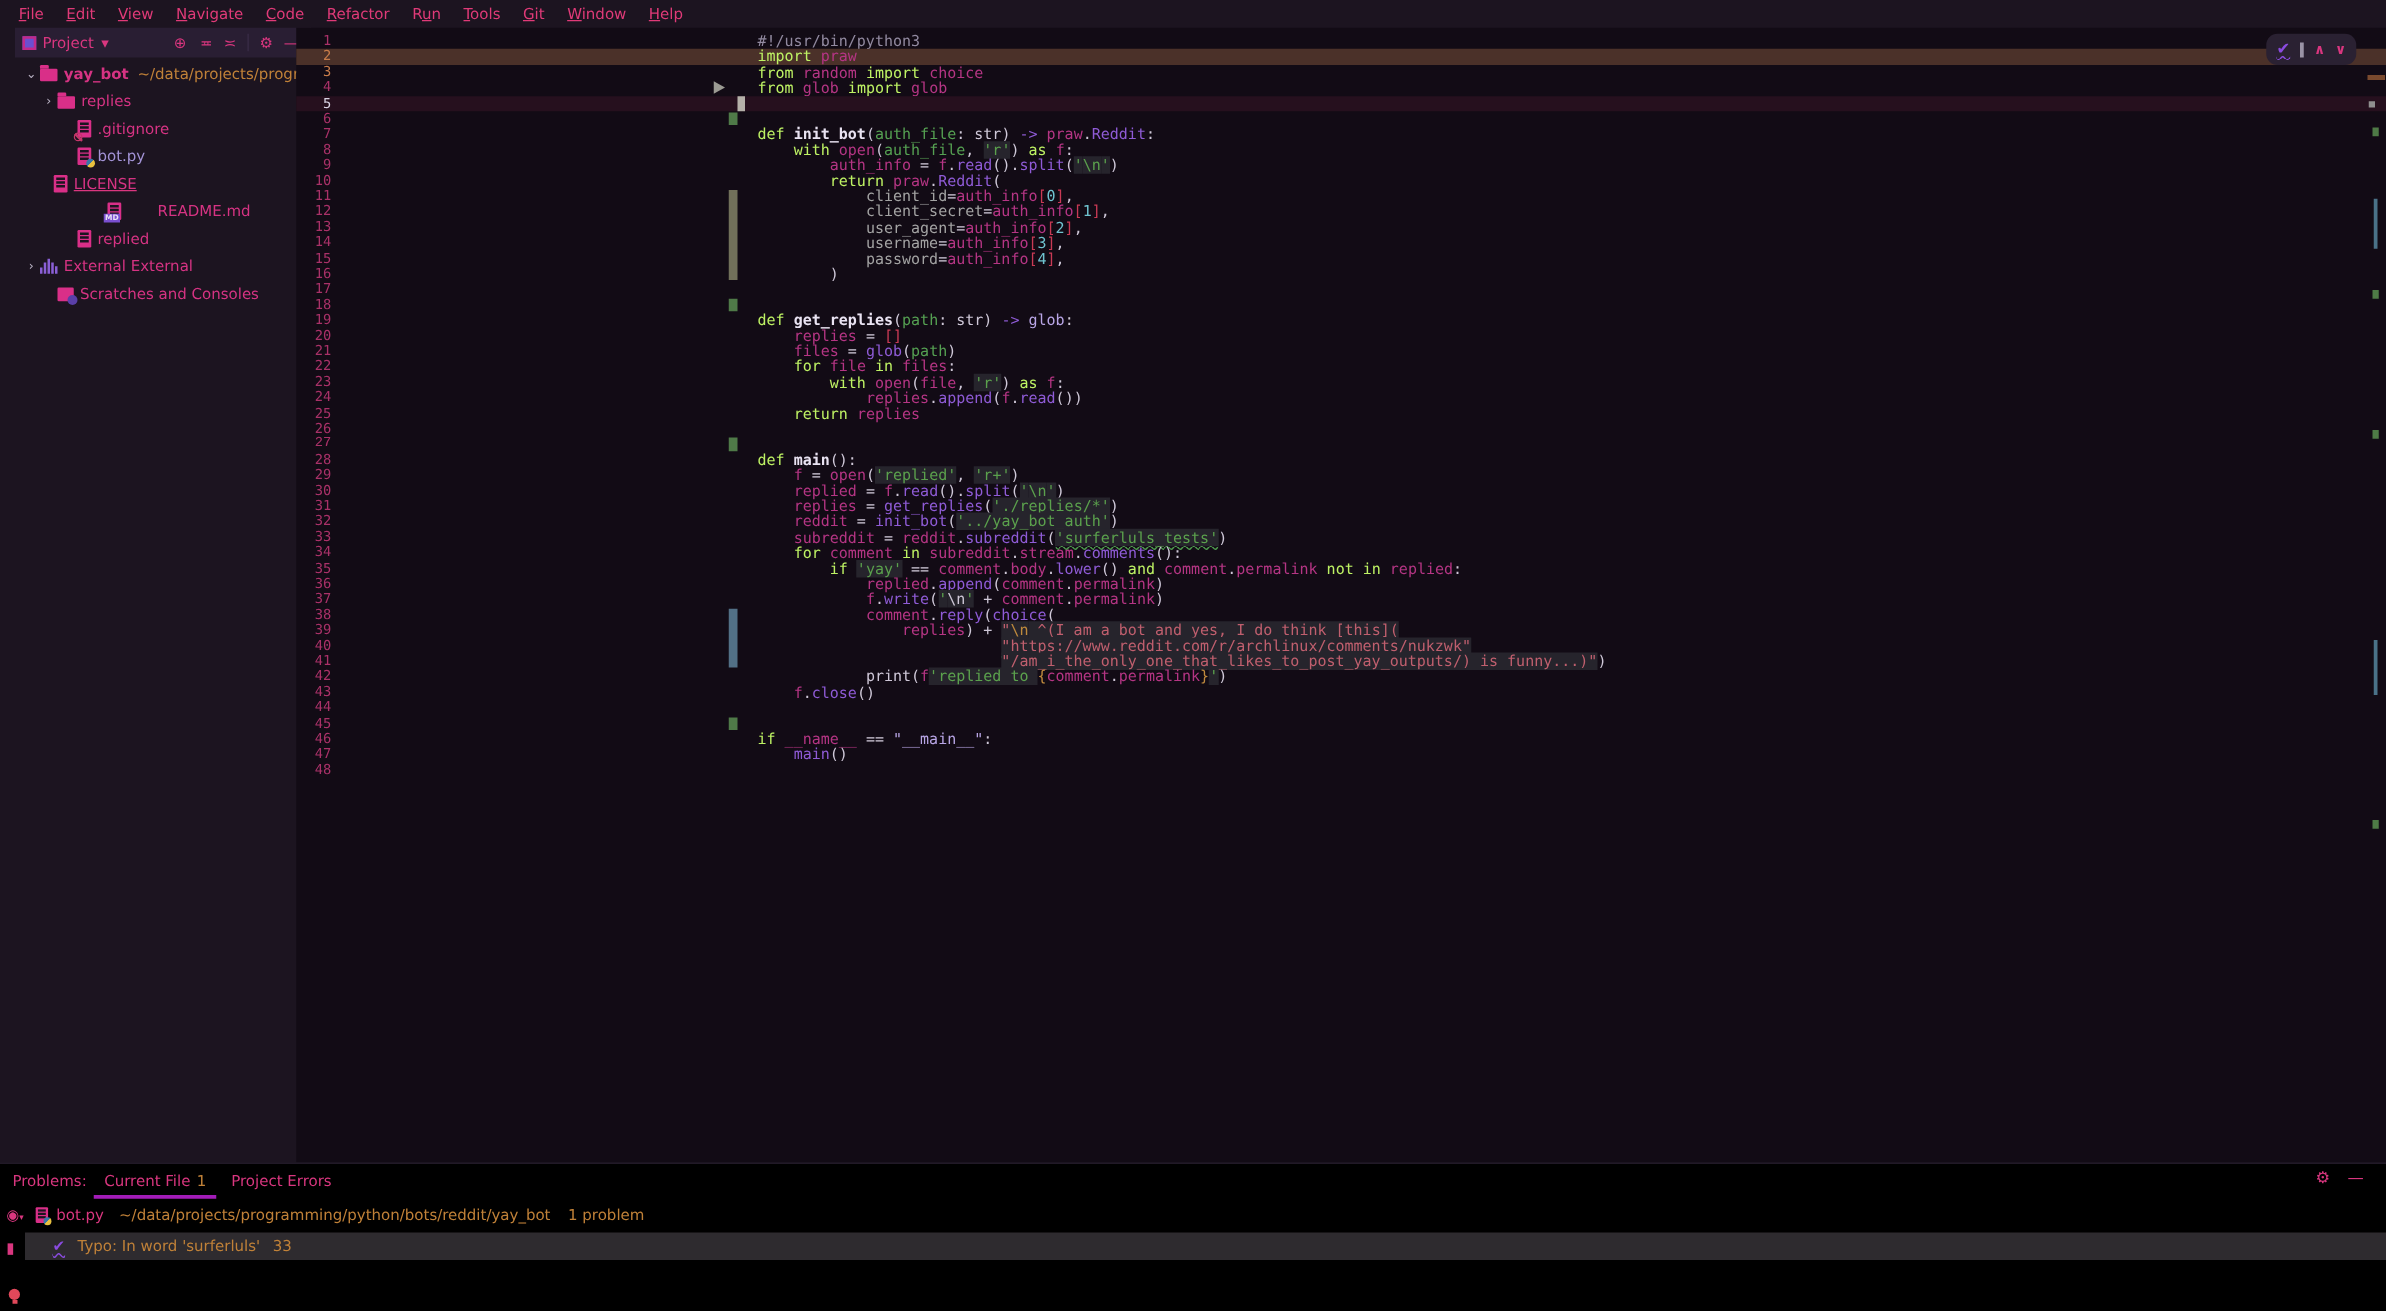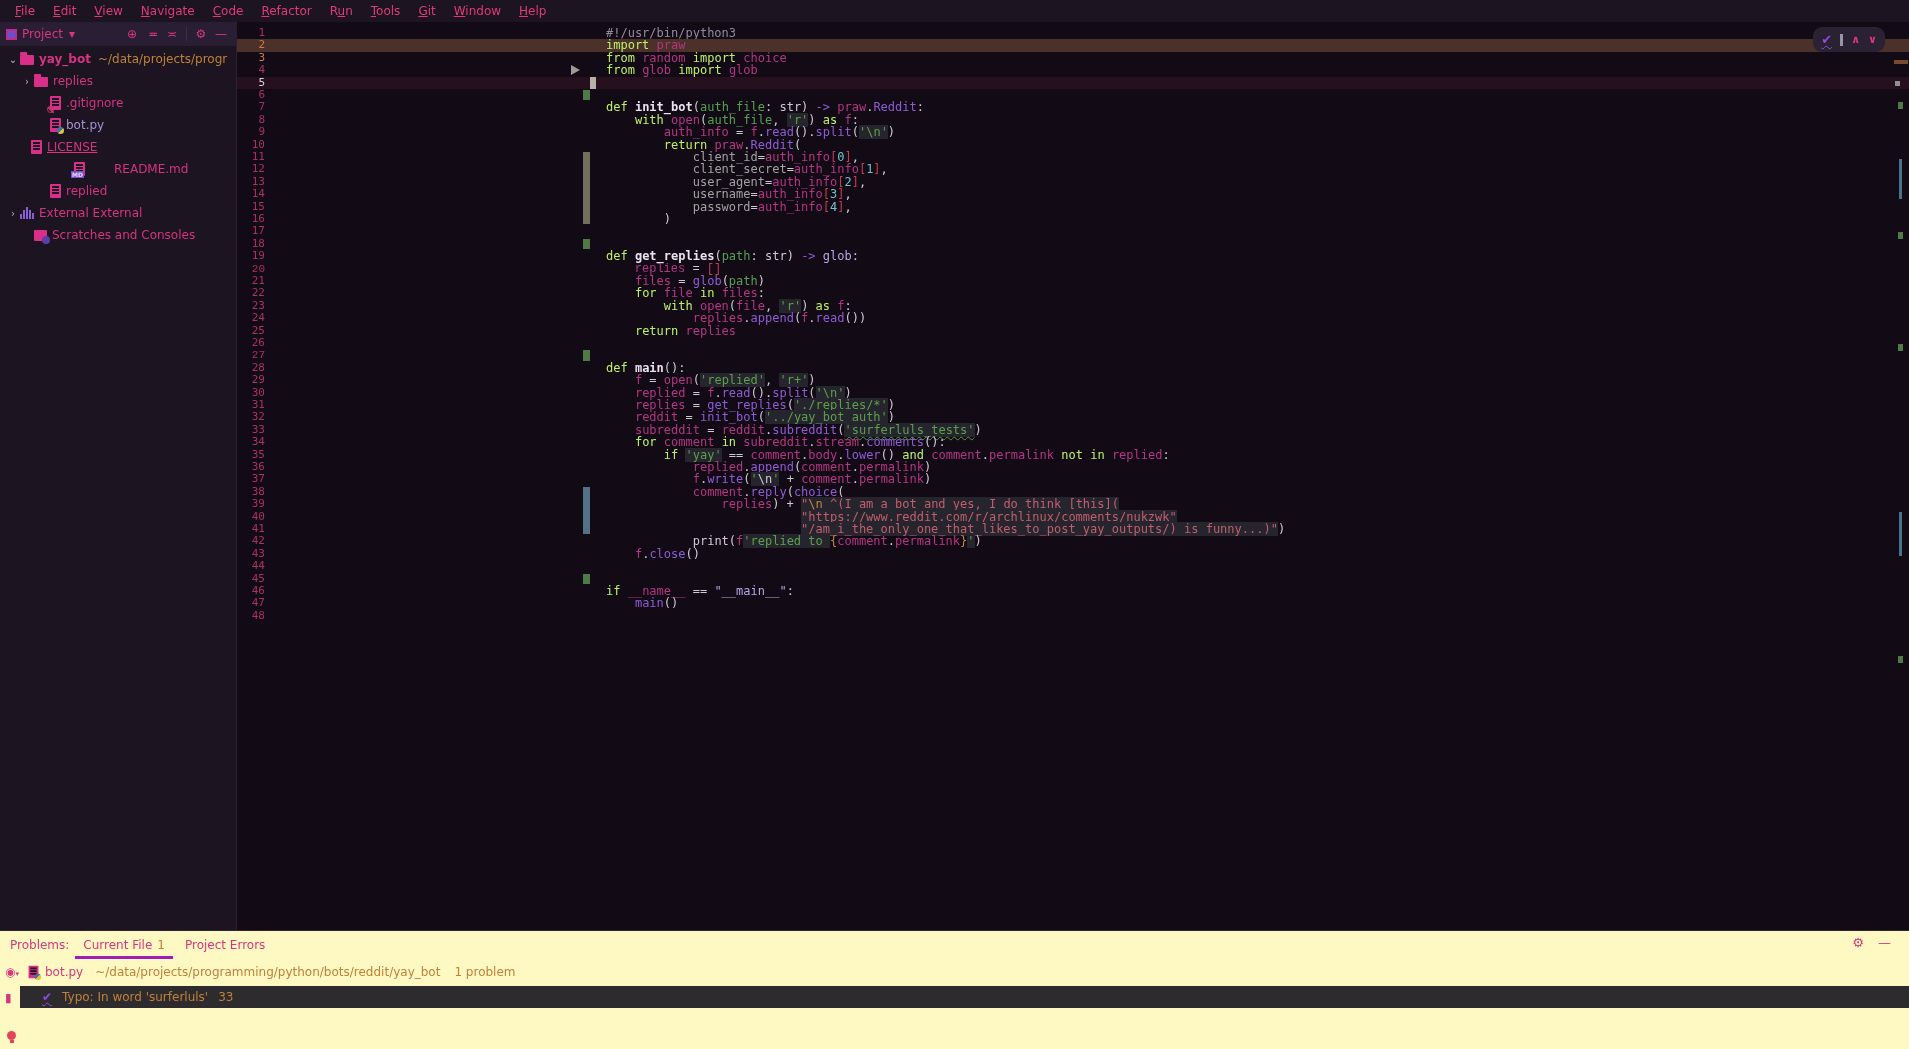--- a/index.html
+++ b/index.html
@@ -5,21 +5,21 @@
   * { margin:0; padding:0; box-sizing:border-box; }
   html,body { width:1909px; height:1049px; overflow:hidden; }
   body { background:#1c1420; font-family:"DejaVu Sans", sans-serif; color:#d9367f; position:relative; }
 
   
   #menubar { position:absolute; left:0; top:0; width:1909px; height:22px; background:#1c1420; display:flex; align-items:center; padding-left:6px; z-index:5; }
   .menu-item { color:#e03a78; font-size:12px; padding:2px 9px; cursor:default; }
   .menu-item u { text-decoration:underline; }
 
   
-  #project-panel { position:absolute; left:0; top:22px; width:237px; height:908px; background:#1c1420; border-right:1px solid #2c2234; }
+  #project-panel { position:absolute; left:12px; top:22px; width:237px; height:908px; background:#1c1420; border-right:1px solid #2c2234; }
   #panel-header { position:absolute; left:0; top:0; width:237px; height:24px; background:#291e33; display:flex; align-items:center; padding:0 6px; }
   #panel-header .ph-label { font-size:12px; color:#d9367f; margin:0 3px 0 5px; }
   .ph-ico { color:#d9367f; font-size:12px; width:20px; text-align:center; }
   .ph-sq { width:11px; height:11px; border:2px solid #c02a8a; background:#6a4fd0; }
   .ph-div { width:1px; height:14px; background:#3a2d48; margin:0 4px; }
   #tree { position:absolute; left:0; top:26px; width:237px; }
   .tree-row { position:absolute; height:22px; display:flex; align-items:center; font-size:12px; white-space:nowrap; overflow:hidden; width:237px; }
   .chev { color:#b9b2c4; font-size:10px; width:14px; text-align:center; flex:none; }
   .t-label { color:#d63383; margin-left:5px; }
   .t-label.bold { font-weight:bold; }
@@ -58,21 +58,21 @@
   .gmark { position:absolute; left:346px; width:7px; }
   #run-arrow { position:absolute; left:334px; width:0; height:0; border-left:9px solid #9b9b93; border-top:5.5px solid transparent; border-bottom:5.5px solid transparent; }
   #caret { position:absolute; left:353px; width:6px; height:12px; background:#b5b1a9; }
   .stripe { position:absolute; }
   #insp-widget { position:absolute; right:24px; top:5px; height:25px; background:#2a2132; border-radius:9px; display:flex; align-items:center; padding:0 8px; gap:8px; }
   .insp-check { color:#8a4be0; font-size:13px; font-weight:bold; text-decoration:underline wavy #8a4be0 1px; text-underline-offset:1px; }
   .insp-caret { color:#d9367f; font-size:11px; font-weight:bold; }
   .insp-cursor { width:3px; height:12px; background:#9a93a6; }
 
   
-  #problems { position:absolute; left:0; top:930px; width:1909px; height:119px; background:#fef9c3; border-top:1px solid #2c2234; }
+  #problems { position:absolute; left:0; top:930px; width:1909px; height:119px; background:#000000; border-top:1px solid #2c2234; }
   #prob-tabs { position:absolute; left:6px; top:4px; display:flex; align-items:center; font-size:12px; }
   .ptab { padding:3px 10px; color:#d9367f; position:relative; }
   .ptab .cnt { color:#c08138; margin-left:5px; }
   .ptab.active:after { content:""; position:absolute; left:2px; right:2px; bottom:-4px; height:3px; background:#a21cb8; }
   #prob-title { color:#d9367f; padding:3px 4px; }
   #prob-right { position:absolute; right:18px; top:4px; display:flex; gap:14px; color:#d9367f; font-size:13px; }
   #left-strip { position:absolute; left:0; top:28px; width:24px; bottom:0; }
   .strip-ico { position:absolute; left:5px; color:#d9367f; font-size:12px; }
   .bulb { position:absolute; left:7px; width:9px; height:9px; border-radius:50%; background:#e0485a; }
   .bulb:after { content:""; position:absolute; left:2.5px; top:9px; width:4px; height:3px; background:#e0485a; }
@@ -248,21 +248,21 @@
         <span class="ctext"></span>
       </div>
       <div class="code-line" style="top: 215.8px;">
         <span class="ln">18</span>
         <span class="ctext"></span>
       </div>
       <div class="code-line" style="top: 228.2px;">
         <span class="ln">19</span>
         <span class="ctext"><span class="k">def</span><span class="p"> </span><span class="fd">get_replies</span><span class="p">(</span><span class="pr">path</span><span class="p">: str) </span><span class="fn">-&gt;</span><span class="p"> </span><span class="bi">glob</span><span class="p">:</span></span>
       </div>
-      <div class="code-line" style="top: 240.6px; font-family: Liberation Mono, monospace;">
+      <div class="code-line" style="top: 240.6px;">
         <span class="ln">20</span>
         <span class="ctext"><span class="p">    </span><span class="v">replies</span><span class="p"> = </span><span class="br">[]</span></span>
       </div>
       <div class="code-line" style="top: 253px;">
         <span class="ln">21</span>
         <span class="ctext"><span class="p">    </span><span class="v">files</span><span class="p"> = </span><span class="fn">glob</span><span class="p">(</span><span class="pr">path</span><span class="p">)</span></span>
       </div>
       <div class="code-line" style="top: 265.4px;">
         <span class="ln">22</span>
         <span class="ctext"><span class="p">    </span><span class="k">for</span><span class="p"> </span><span class="v">file</span><span class="p"> </span><span class="k">in</span><span class="p"> </span><span class="v">files</span><span class="p">:</span></span>

